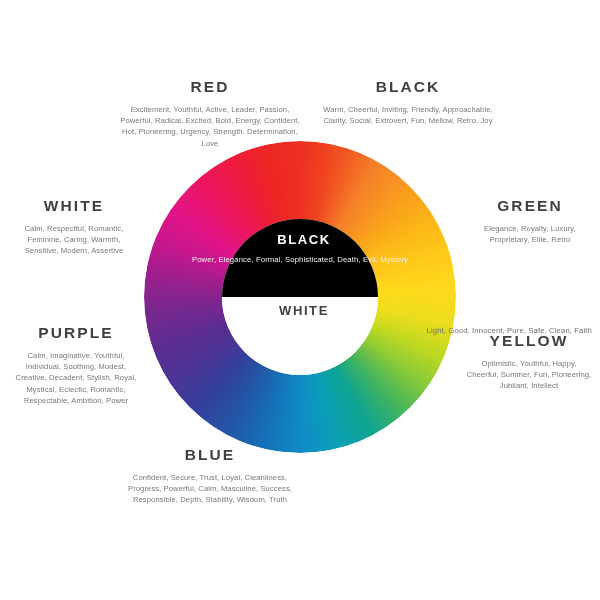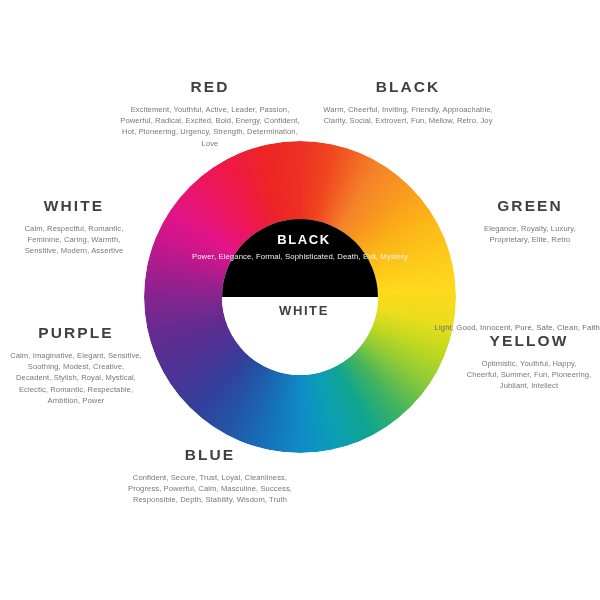--- a/index.html
+++ b/index.html
@@ -42,21 +42,21 @@
   .center-title {
     font-size: 13px;
     font-weight: bold;
     letter-spacing: 1.6px;
     margin: 0 0 5px 8px;
   }
   .center-desc {
     font-size: 7.7px;
     line-height: 1.42;
     letter-spacing: 0.12px;
-    margin: 0;
+    margin: 8px;
     font-weight: 400;
   }
   #black-block .center-title { color: #ffffff; }
   #black-block .center-desc  { color: #f2f2f2; }
   #white-block .center-title { color: #404040; }
   #white-block .center-desc  { color: #6e6f71; text-align: right; }
 
   
   .label {
     position: absolute;
@@ -177,19 +177,19 @@
 <div class="label" id="label-green">
 </div>
 
 <div class="label" id="label-blue">
   <p class="name">BLUE</p>
   <p class="desc">Confident, Secure, Trust, Loyal, Cleanliness, Progress, Powerful, Calm, Masculine, Success, Responsible, Depth, Stability, Wisdom, Truth</p>
 </div>
 
 <div class="label" id="label-purple">
   <p class="name">PURPLE</p>
-  <p class="desc">Calm, Imaginative, Elegant, Sensitive, Soothing, Modest, Creative, Decadent, Stylish, Royal, Mystical, Eclectic, Romantic, Respectable, Ambition, Power</p>
+  <p class="desc">Calm, Imaginative, Youthful, Individual, Soothing, Modest, Creative, Decadent, Stylish, Royal, Mystical, Eclectic, Romantic, Respectable, Ambition, Power</p>
 </div>
 
 <div class="label" id="label-pink">
   <p class="name">WHITE</p>
   <p class="desc">Calm, Respectful, Romantic, Feminine, Caring, Warmth, Sensitive, Modern, Assertive</p>
 </div>
 
 </body></html>

